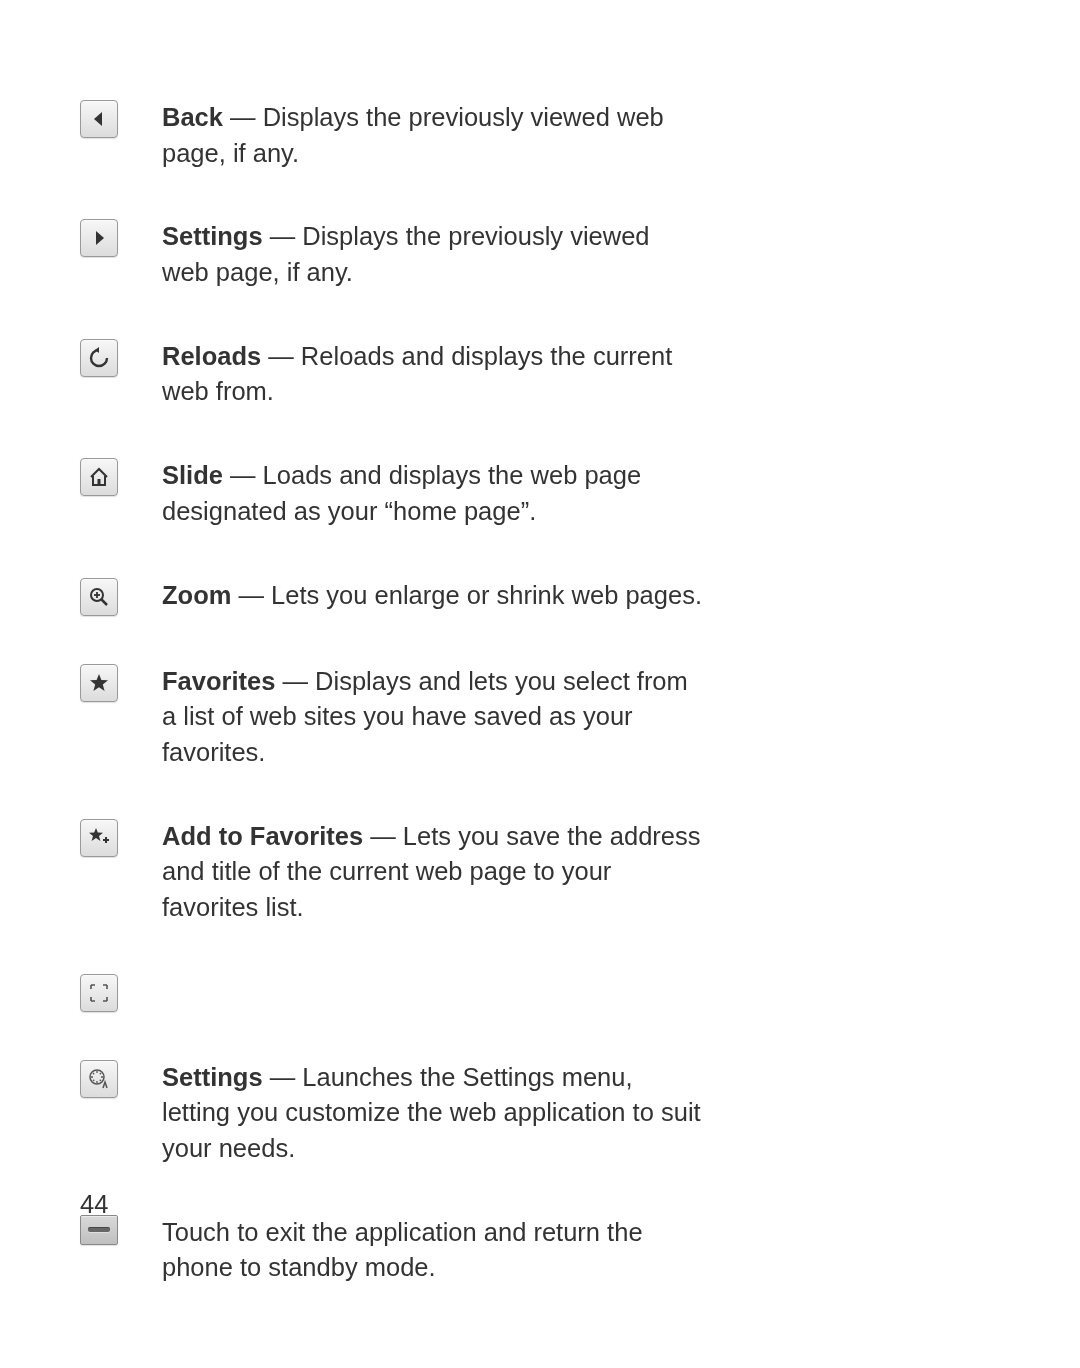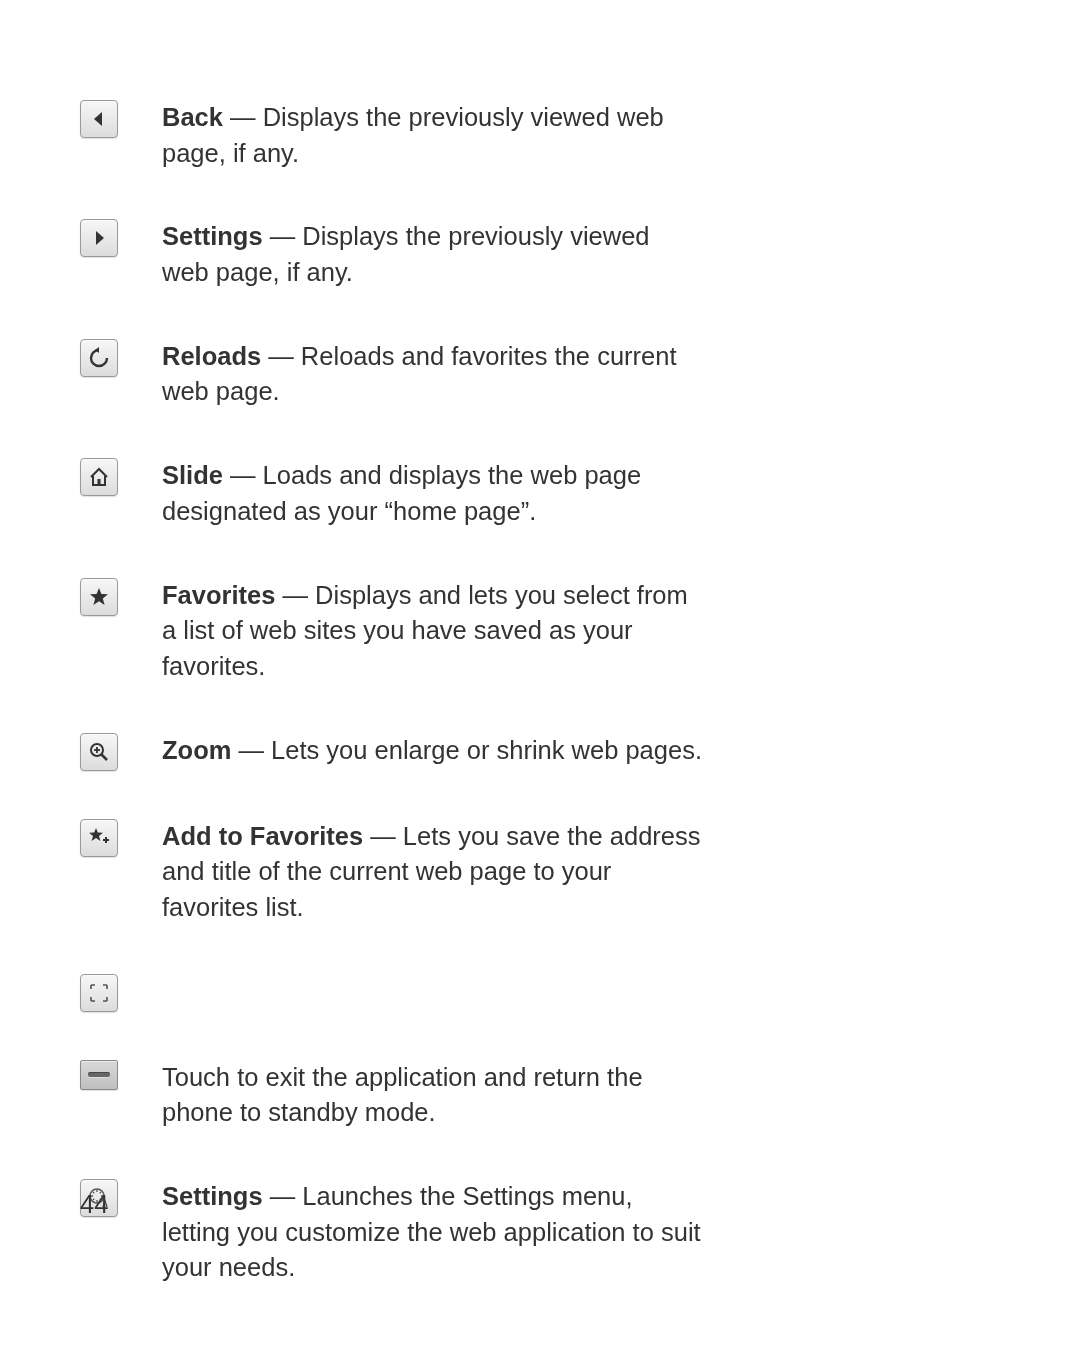--- a/index.html
+++ b/index.html
@@ -75,58 +75,58 @@
   </div>
 
   <div class="row">
     <div class="icon-btn">
       <svg width="22" height="22" viewBox="0 0 22 22">
           <path d="M11 3 A8 8 0 1 0 19 11" fill="none" stroke="#333" stroke-width="2.4"></path>
           <polygon points="11,0 11,6 7,3" fill="#333"></polygon>
         </svg>
     </div>
     <div class="text-block">
-      <span class="bold">Reloads</span><span> — Reloads and favorites the current web page.</span>
+      <span class="bold">Reloads</span><span> — Reloads and displays the current web from.</span>
     </div>
   </div>
 
   <div class="row">
     <div class="icon-btn">
       <svg width="22" height="22" viewBox="0 0 22 22">
           <path d="M3 11 L11 3 L19 11 M5 10 V19 H17 V10" fill="none" stroke="#333" stroke-width="2"></path>
           <rect x="9.5" y="13" width="3" height="6" fill="#333"></rect>
         </svg>
     </div>
     <div class="text-block">
       <span class="bold">Slide</span><span> — Loads and displays the web page designated as your “home page”.</span>
     </div>
   </div>
 
   <div class="row">
     <div class="icon-btn">
-      <svg width="20" height="20" viewBox="0 0 20 20">
-          <polygon points="10,1 12.4,7 19,7.3 13.8,11.5 15.6,18 10,14.2 4.4,18 6.2,11.5 1,7.3 7.6,7" fill="#333"></polygon>
-        </svg>
-    </div>
-    <div class="text-block">
-      <span class="bold">Favorites</span><span> — Displays and lets you select from a list of web sites you have saved as your favorites.</span>
-    </div>
-  </div>
-
-  <div class="row">
-    <div class="icon-btn">
       <svg width="22" height="22" viewBox="0 0 22 22">
           <circle cx="9" cy="9" r="6" fill="none" stroke="#333" stroke-width="2"></circle>
           <line x1="9" y1="6" x2="9" y2="12" stroke="#333" stroke-width="1.8"></line>
           <line x1="6" y1="9" x2="12" y2="9" stroke="#333" stroke-width="1.8"></line>
           <line x1="13.5" y1="13.5" x2="19" y2="19" stroke="#333" stroke-width="2.5"></line>
         </svg>
     </div>
     <div class="text-block">
       <span class="bold">Zoom</span><span> — Lets you enlarge or shrink web pages.</span>
+    </div>
+  </div>
+
+  <div class="row">
+    <div class="icon-btn">
+      <svg width="20" height="20" viewBox="0 0 20 20">
+          <polygon points="10,1 12.4,7 19,7.3 13.8,11.5 15.6,18 10,14.2 4.4,18 6.2,11.5 1,7.3 7.6,7" fill="#333"></polygon>
+        </svg>
+    </div>
+    <div class="text-block">
+      <span class="bold">Favorites</span><span> — Displays and lets you select from a list of web sites you have saved as your favorites.</span>
     </div>
   </div>
 
   <div class="row">
     <div class="icon-btn">
       <svg width="22" height="22" viewBox="0 0 22 22">
           <polygon points="8,1 9.8,5.5 15,5.7 11,8.9 12.4,14 8,11 3.6,14 5,8.9 1,5.7 6.2,5.5" fill="#333"></polygon>
           <rect x="15" y="12" width="6" height="2" fill="#333"></rect>
           <rect x="17" y="10" width="2" height="6" fill="#333"></rect>
         </svg>
@@ -143,36 +143,36 @@
             <path d="M3 3 L7 3 M3 3 L3 7"></path>
             <path d="M19 3 L15 3 M19 3 L19 7"></path>
             <path d="M3 19 L7 19 M3 19 L3 15"></path>
             <path d="M19 19 L15 19 M19 19 L19 15"></path>
           </g>
         </svg>
     </div>
   </div>
 
   <div class="row">
-    <div class="icon-btn exit">
-      <div class="exit-slot"></div>
-    </div>
-    <div class="text-block">
-      <span>Touch to exit the application and return the phone to standby mode.</span>
-    </div>
-  </div>
-
-  <div class="row">
     <div class="icon-btn">
       <svg width="22" height="22" viewBox="0 0 22 22">
           <circle cx="9" cy="9" r="7" fill="none" stroke="#555" stroke-width="1.5"></circle>
           <path d="M9 3 L9 5 M9 13 L9 15 M3 9 L5 9 M13 9 L15 9 M5 5 L6.2 6.2 M11.8 11.8 L13 13 M5 13 L6.2 11.8 M11.8 6.2 L13 5" stroke="#555" stroke-width="1.3"></path>
           <path d="M15 20 L17 14 L19 20" fill="none" stroke="#555" stroke-width="1.5"></path>
         </svg>
     </div>
     <div class="text-block">
       <span class="bold">Settings</span><span> — Launches the Settings menu, letting you customize the web application to suit your needs.</span>
     </div>
   </div>
 
+  <div class="row">
+    <div class="icon-btn exit">
+      <div class="exit-slot"></div>
+    </div>
+    <div class="text-block">
+      <span>Touch to exit the application and return the phone to standby mode.</span>
+    </div>
+  </div>
+
 </div>
 
 <div class="page-number">44</div>
 
 </body></html>

